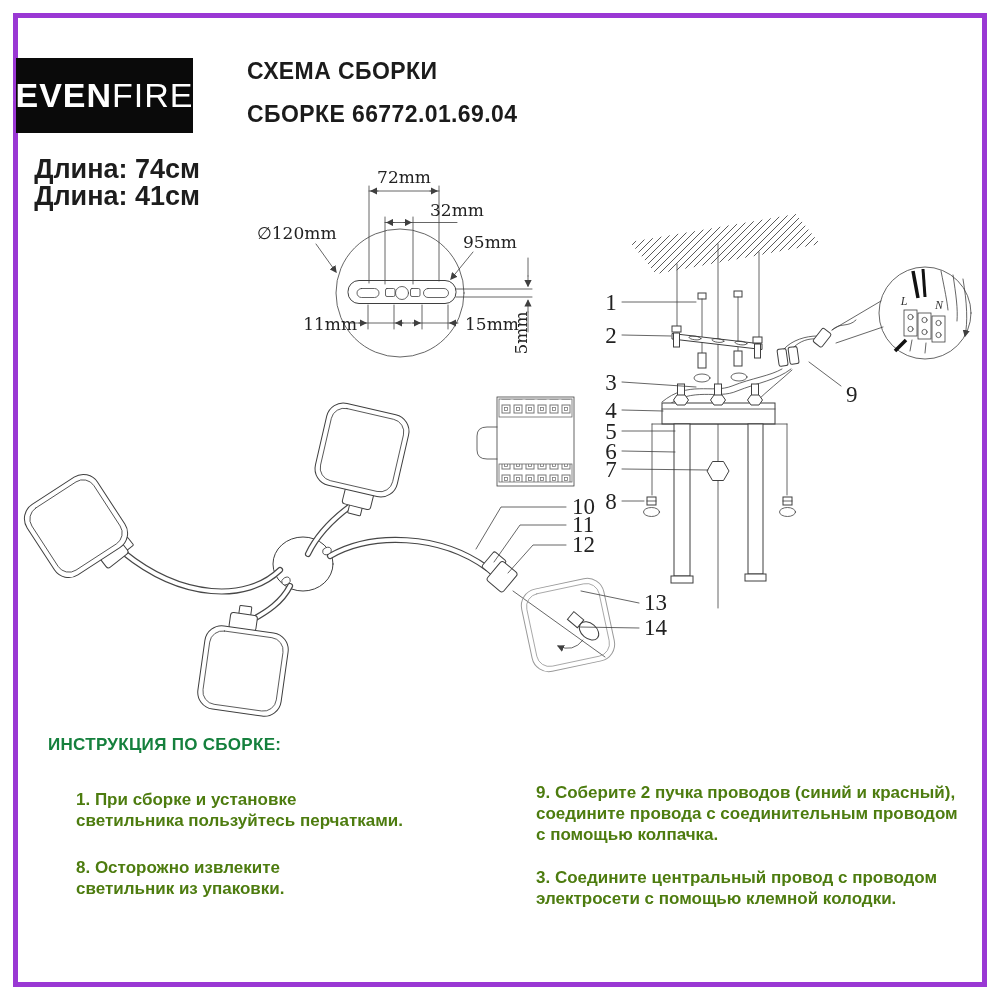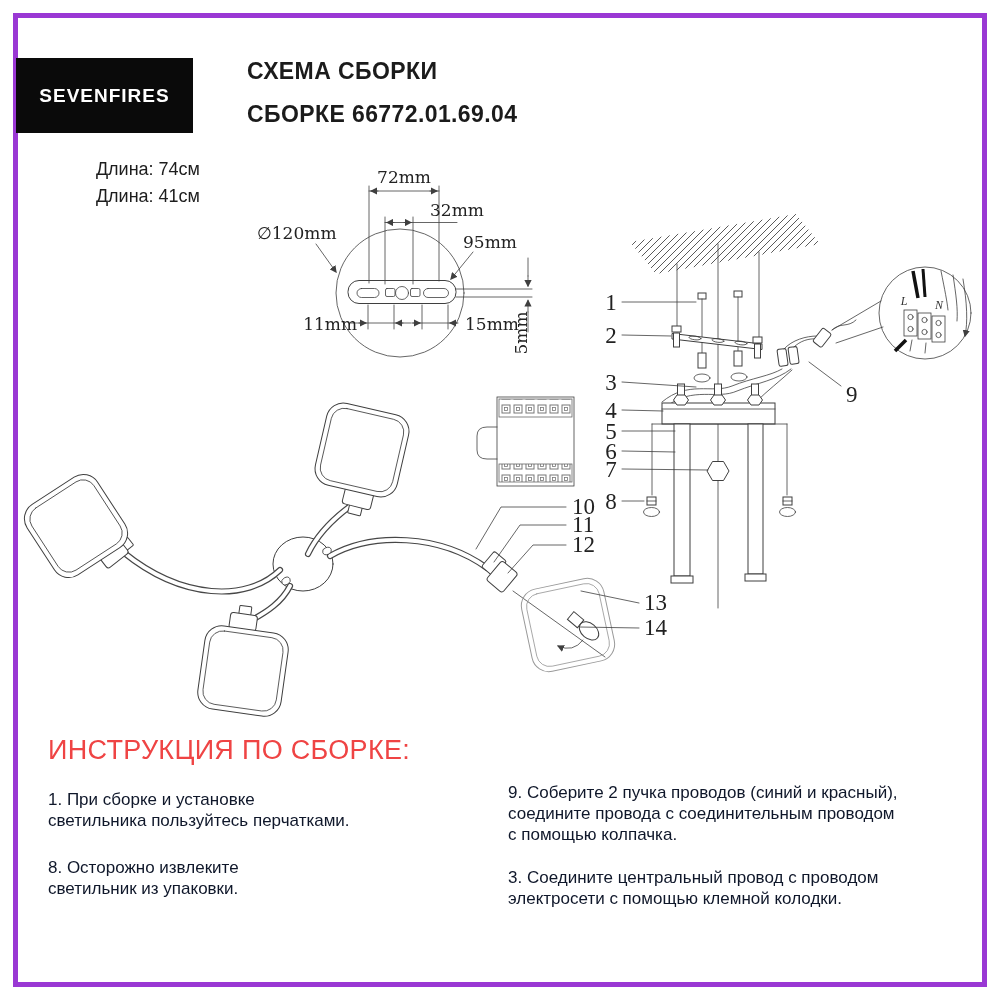--- a/index.html
+++ b/index.html
@@ -6,31 +6,31 @@
     --frame:#9a38d4; --logo_bg:#0a0a0a; --logo_text:#ffffff;
     --line:#3f3f3f; --text:#161616;
   }
   html,body{margin:0;padding:0;background:#fff;}
   .page{position:relative;width:1000px;height:1000px;background:#fff;overflow:hidden;
         font-family:"Liberation Sans",sans-serif;color:var(--text);}
   .frame{position:absolute;left:13px;top:13px;right:13px;bottom:13px;
          border:5px solid var(--frame);pointer-events:none;}
   .logo{position:absolute;left:16px;top:58px;width:177px;height:75px;background:var(--logo_bg);
         display:flex;align-items:center;justify-content:center;letter-spacing:1px;
-        font-size:19px;color:var(--logo_text);}
+        font-size:34px;color:var(--logo_text);}
   .logo .b{font-weight:800;}
-  .logo .l{font-weight:700;}
+  .logo .l{font-weight:400;}
   .title{position:absolute;left:247px;top:50px;font-weight:700;font-size:23px;line-height:43px;
          letter-spacing:.4px;color:#1b1b1b;}
-  .specs{position:absolute;left:0;top:156px;width:200px;text-align:right;font-weight:400;
-         font-size:18px;line-height:27px;color:#1d1d1d;}
+  .specs{position:absolute;left:0;top:156px;width:200px;text-align:right;font-weight:700;
+         font-size:27px;line-height:27px;color:#1d1d1d;}
   .draw{position:absolute;left:20px;top:150px;width:960px;height:570px;}
-  .inst-heading{position:absolute;left:48px;top:735px;font-size:27px;font-weight:400;
-                letter-spacing:.3px;color:#ef4444;}
-  .inst-col{position:absolute;font-size:17px;font-weight:400;line-height:21px;color:#0f172a;}
+  .inst-heading{position:absolute;left:48px;top:735px;font-size:17px;font-weight:700;
+                letter-spacing:.3px;color:#15803d;}
+  .inst-col{position:absolute;font-size:17px;font-weight:700;line-height:21px;color:#4d7c0f;margin-left:28px;}
   .col-left{left:48px;top:789px;width:455px;}
   .col-right{left:508px;top:782px;width:472px;}
   .inst-item{margin:0;white-space:pre-line;}
   .col-left .inst-item{margin-bottom:26px;}
   .col-right .inst-item{margin-bottom:22px;}
   
   .d{stroke:var(--line);fill:none;stroke-width:1;stroke-linecap:round;}
   .df{stroke:var(--line);fill:#fff;stroke-width:1;}
   .thin{stroke-width:.8;}
   .armO{stroke:#474747;stroke-width:6.2;fill:none;stroke-linecap:round;}

